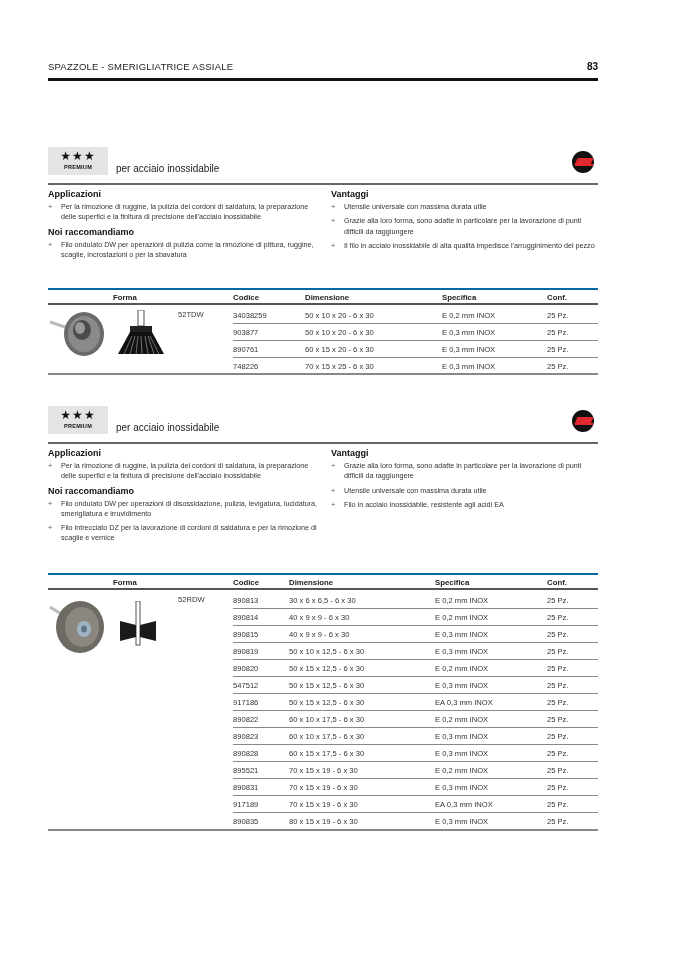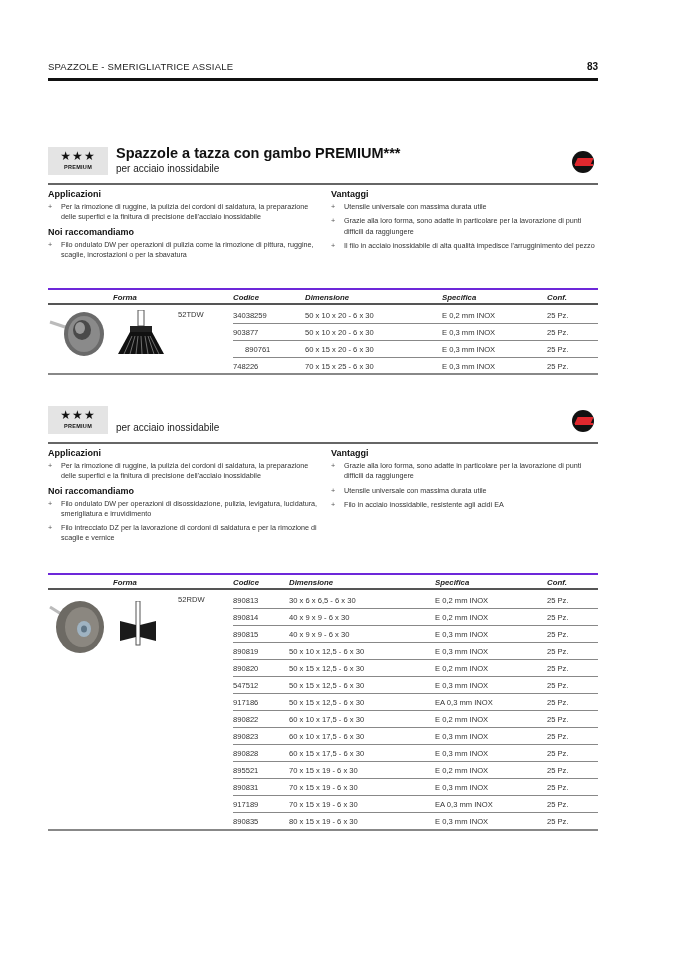--- a/index.html
+++ b/index.html
@@ -26,21 +26,21 @@
   .cols { position: relative; margin-top: 12px; }
   .col-left { position: absolute; left: 0; top: 0; width: 270px; }
   .col-right { position: absolute; left: 283px; top: 0; width: 267px; }
   .h4 { font-size: 9px; font-weight: bold; color: #111; margin-bottom: 3px; }
   .blist { list-style: none; }
   .blist li { position: relative; padding-left: 13px; font-size: 7.2px; line-height: 10.3px; color: #333; margin-bottom: 4px; }
   .blist li .plus { position: absolute; left: 0; top: 0; color: #555; }
   .h4.spaced { margin-top: 4px; }
 
   .ptable { position: absolute; left: 48px; width: 550px; }
-  .ptable .thead { position: relative; height: 17px; border-top: 2px solid #6d28d9; border-bottom: 2px solid #555; font-style: italic; }
+  .ptable .thead { position: relative; height: 17px; border-top: 2px solid #0369a1; border-bottom: 2px solid #555; }
   .ptable .th { position: absolute; top: 3px; font-size: 7.8px; font-weight: bold; color: #222; }
   .ptable .row { position: absolute; height: 17px; border-bottom: 1px solid #888; }
   .ptable .cell { position: absolute; top: 4px; font-size: 7.6px; color: #333; white-space: nowrap; }
   .ptable .bottom-rule { position: absolute; left: 0; width: 550px; height: 2px; background: #888; }
   .ptable .typecode { position: absolute; font-size: 7.6px; color: #333; }
 
   .img-photo { position: absolute; }
   .img-diagram { position: absolute; }
 </style>
 </head>
@@ -51,21 +51,20 @@
   <span class="pagenum">83</span>
   <div class="rule"></div>
 </div>
 
 <div class="product" style="top:145px;">
   <div class="prod-head">
     <div class="badge">
       <span class="stars">★★★</span>
       <span class="plabel">PREMIUM</span>
     </div>
-    <div class="prod-title">Spazzole a tazza con gambo PREMIUM***</div>
     <div class="prod-sub">per acciaio inossidabile</div>
     <div class="brand-logo">
         <div class="stripe"></div>
         <div class="stripe2"></div>
       </div>
     <div class="head-rule"></div>
   </div>
   <div class="cols" style="margin-top:10px;">
     <div class="col-left">
       <div class="h4">Applicazioni</div>
@@ -126,21 +125,21 @@
     <span class="cell" style="left:209px;">E 0,2 mm INOX</span>
     <span class="cell" style="left:314px;">25 Pz.</span>
   </div>
   <div class="row" style="left:185px; width:365px; top:36px;">
     <span class="cell" style="left:0;">903877</span>
     <span class="cell" style="left:72px;">50 x 10 x 20 - 6 x 30</span>
     <span class="cell" style="left:209px;">E 0,3 mm INOX</span>
     <span class="cell" style="left:314px;">25 Pz.</span>
   </div>
   <div class="row" style="left:185px; width:365px; top:53px;">
-    <span class="cell" style="left:12px;">890761</span>
+    <span class="cell" style="left:0;">890761</span>
     <span class="cell" style="left:72px;">60 x 15 x 20 - 6 x 30</span>
     <span class="cell" style="left:209px;">E 0,3 mm INOX</span>
     <span class="cell" style="left:314px;">25 Pz.</span>
   </div>
   <div class="row" style="left:185px; width:365px; top:70px; border-bottom:none;">
     <span class="cell" style="left:0;">748226</span>
     <span class="cell" style="left:72px;">70 x 15 x 25 - 6 x 30</span>
     <span class="cell" style="left:209px;">E 0,3 mm INOX</span>
     <span class="cell" style="left:314px;">25 Pz.</span>
   </div>

